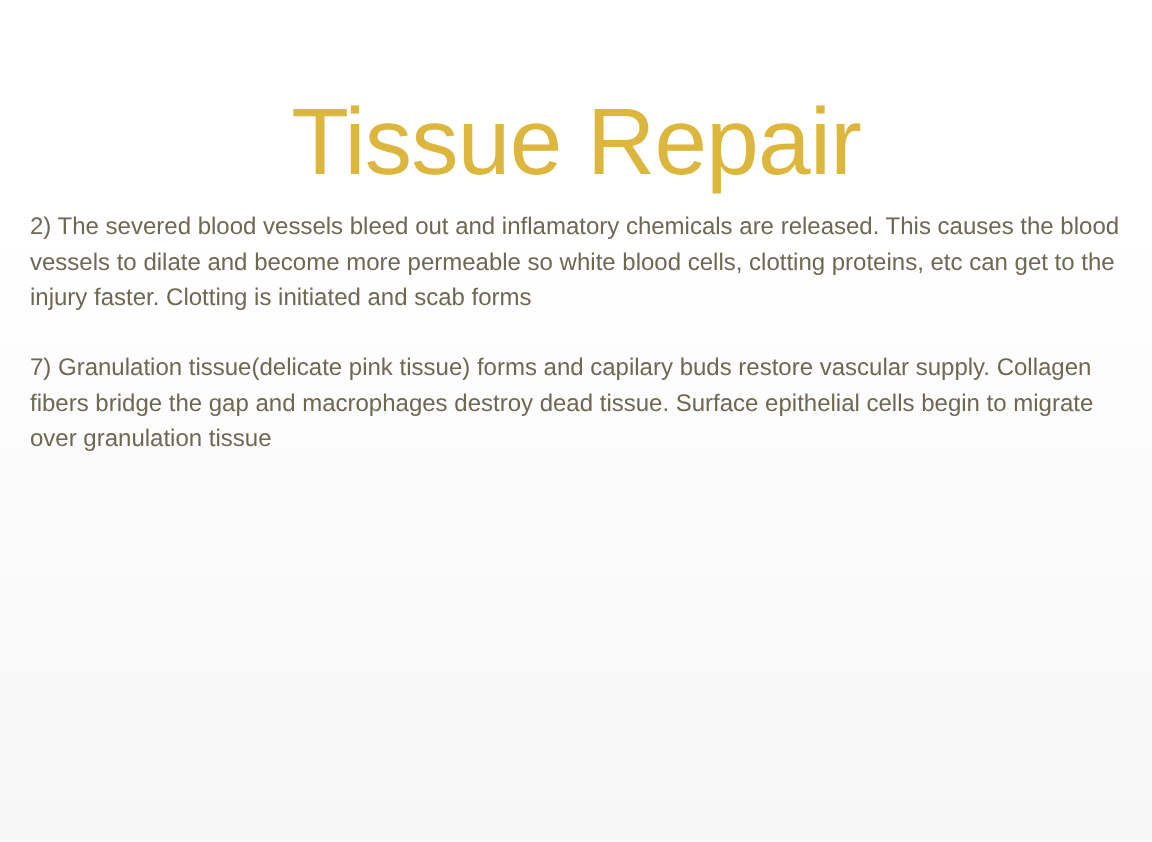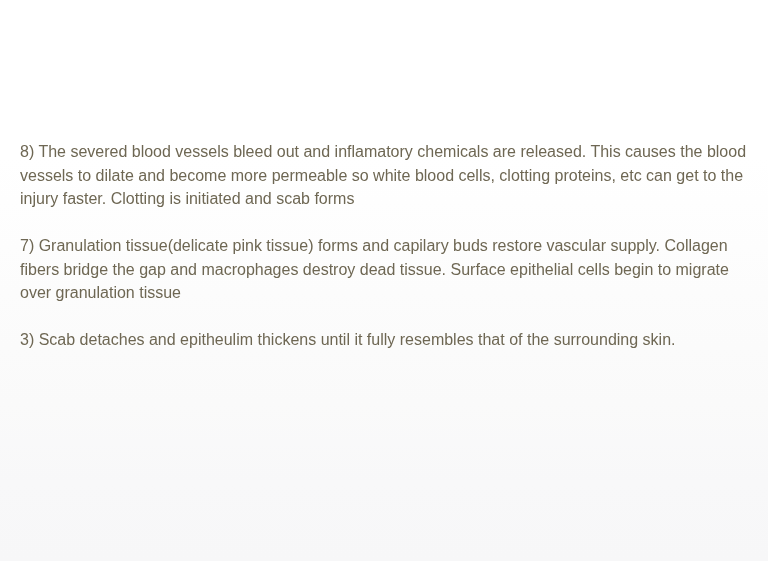--- a/index.html
+++ b/index.html
@@ -60,20 +60,20 @@
   }
   .para:last-child {
     margin-bottom: 0;
   }
 </style>
 </head>
 <body>
 
 <div id="slide">
 
+  <h1 id="slide-title">Tissue Repair</h1>
 
   <div id="body-block">
-    <p class="para">8) The severed blood vessels bleed out and inflamatory chemicals are released. This causes the blood vessels to dilate and become more permeable so white blood cells, clotting proteins, etc can get to the injury faster. Clotting is initiated and scab forms</p>
+    <p class="para">2) The severed blood vessels bleed out and inflamatory chemicals are released. This causes the blood vessels to dilate and become more permeable so white blood cells, clotting proteins, etc can get to the injury faster. Clotting is initiated and scab forms</p>
     <p class="para">7) Granulation tissue(delicate pink tissue) forms and capilary buds restore vascular supply. Collagen fibers bridge the gap and macrophages destroy dead tissue. Surface epithelial cells begin to migrate over granulation tissue</p>
-    <p class="para">3) Scab detaches and epitheulim thickens until it fully resembles that of the surrounding skin.</p>
   </div>
 
 </div>
 
 </body></html>

